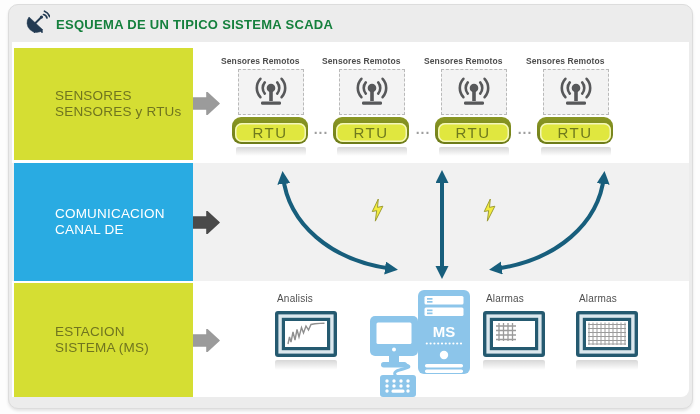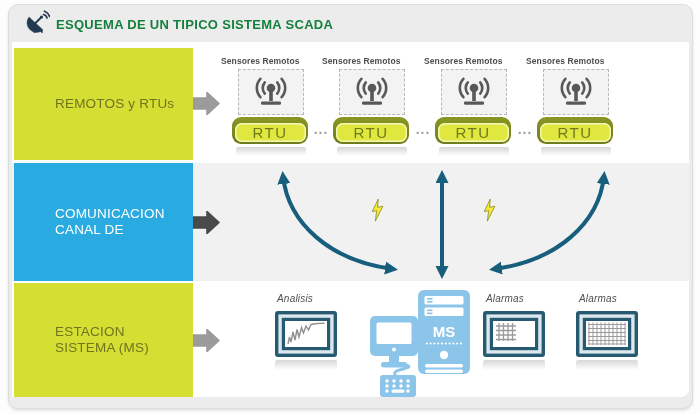--- a/index.html
+++ b/index.html
@@ -31,21 +31,21 @@
   .sensor-box{position:absolute;left:17px;top:13px;width:64px;height:44px;
     background:#f3f3f3;border:1px dashed #b9b9b9;display:flex;align-items:center;justify-content:center;}
   .rtu{position:absolute;left:11px;top:61px;width:76px;height:27px;border-radius:9px;
     background:linear-gradient(#8a9723,#6d7b19);box-shadow:0 0 0 1px rgba(255,255,255,.55);}
   .rtu-inner{position:absolute;left:2.5px;right:2.5px;top:6px;bottom:2.5px;border-radius:7px;
     background:#e0e73f;box-shadow:inset 0 0 0 1.5px #f3f6bb;
     display:flex;align-items:center;justify-content:center;
     font-size:15px;font-weight:normal;color:#6f7a1d;letter-spacing:1.5px;}
   .refl{background:linear-gradient(rgba(150,150,150,.38),rgba(200,200,200,0));border-radius:2px;}
   .dots{width:24px;text-align:center;font-size:14px;font-weight:bold;color:#9e9e9e;letter-spacing:1px;}
-  .ms-label{font-size:10px;color:#4f4f4f;letter-spacing:.2px;font-style:italic;}
+  .ms-label{font-size:10px;color:#4f4f4f;letter-spacing:.2px;}
 </style>
 </head>
 <body>
 
 <div class="stage">
 
   <div class="abs card"></div>
   <div class="abs content-bg"></div>
   <div class="abs canal-strip"></div>
 
@@ -56,21 +56,22 @@
       <circle cx="15.5" cy="7" r="1.6" stroke="none"></circle>
       <path d="M11,17 L8.5,22 M14.5,19.5 L16,22" stroke-width="1.8" fill="none" stroke-linecap="round"></path>
       <path d="M17.5,4.5 A 4.6 4.6 0 0 1 21,8" stroke-width="1.7" fill="none" stroke-linecap="round"></path>
       <path d="M18.5,1.2 A 8.4 8.4 0 0 1 23.6,6.6" stroke-width="1.7" fill="none" stroke-linecap="round"></path>
     </g>
   </svg>
   <div class="abs header-title">ESQUEMA DE UN TIPICO SISTEMA SCADA</div>
 
   <div class="abs band band1">
     <div class="band-label">
-      <div>REMOTOS y RTUs</div>
+      <div>SENSORES</div>
+      <div>SENSORES y RTUs</div>
     </div>
   </div>
   <svg class="abs band-arrow" style="left:193px;top:92px;" viewBox="0 0 27 23">
     <polygon points="0,6 14,6 14,0.5 26,11.5 14,22.5 14,17 0,17" fill="#9b9b9b" stroke="#9b9b9b" stroke-width="1.6" stroke-linejoin="round"></polygon>
   </svg>
 
   <div class="abs band band2">
     <div class="band-label">
       <div>COMUNICACION</div>
       <div>CANAL DE</div>

